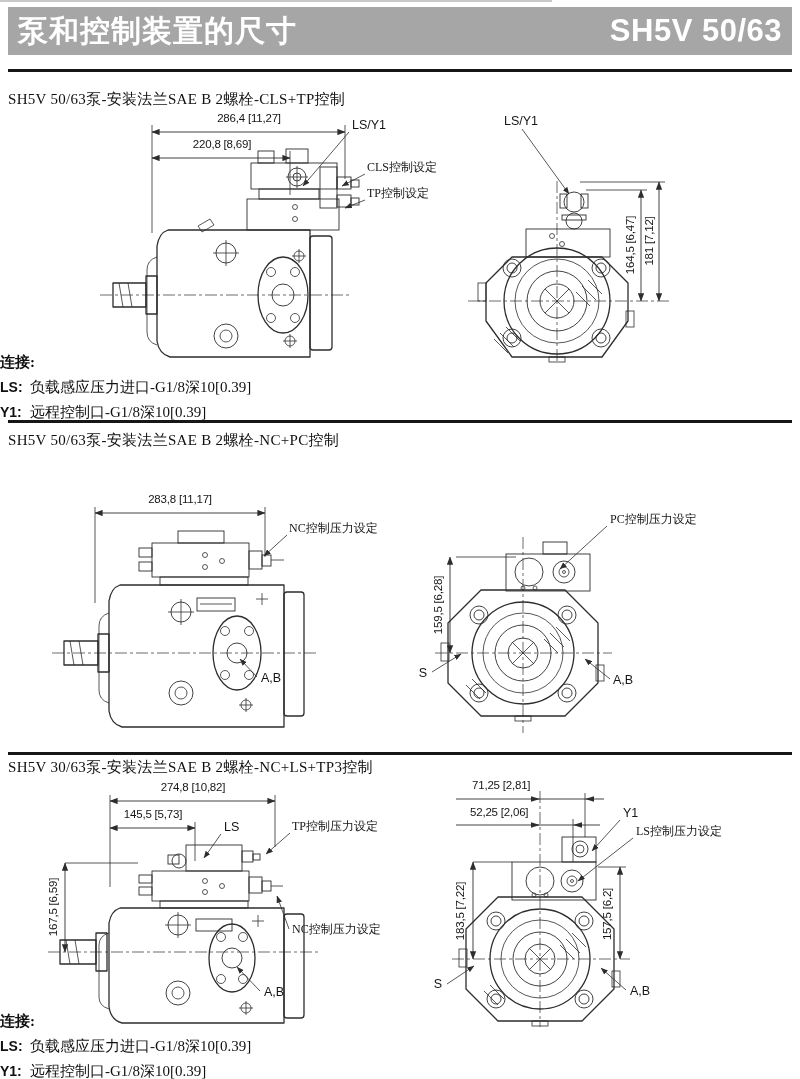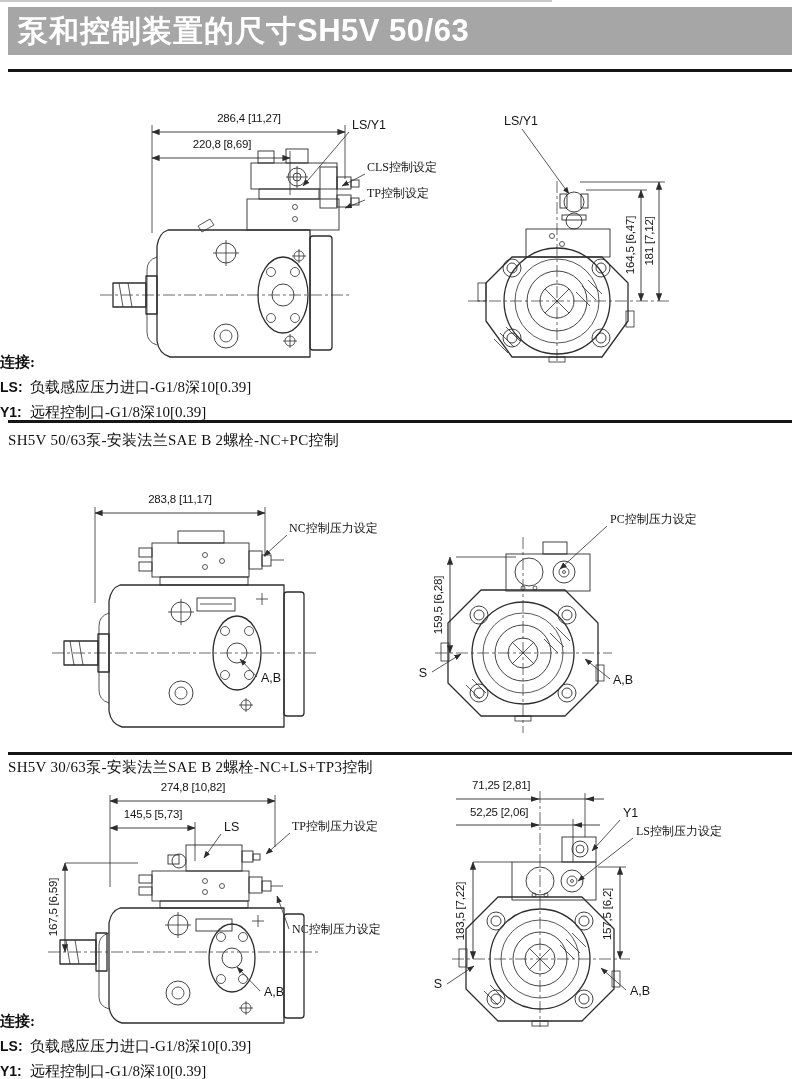--- a/index.html
+++ b/index.html
@@ -1,20 +1,20 @@
 <!DOCTYPE html>
 <html><head>
 <meta charset="utf-8">
 <style>
   html,body{margin:0;padding:0;background:#fff;}
   .page{position:relative;width:800px;height:1079px;background:#ffffff;overflow:hidden;
         font-family:"Liberation Sans",sans-serif;}
   .scan-line{position:absolute;top:0;left:0;width:552px;height:2px;background:#c9c9c9;}
   .band{position:absolute;top:7px;left:8px;width:784px;height:48px;background:#a6a6a6;
-        display:flex;align-items:center;justify-content:flex-start;padding:0 10px;box-sizing:border-box;}
+        display:flex;align-items:center;justify-content:space-between;padding:0 10px;box-sizing:border-box;}
   .band .ttl{color:#fff;font-weight:bold;font-size:30px;letter-spacing:1px;}
   .band .mdl{color:#fff;font-weight:bold;font-size:31px;letter-spacing:0.5px;}
   .rule{position:absolute;left:8px;width:784px;background:#161616;}
   .sec-title{position:absolute;left:8px;font:15px "Liberation Serif",serif;color:#101010;
              letter-spacing:0.3px;white-space:pre;}
   .notes{position:absolute;left:0;color:#101010;}
   .notes .hd{font:bold 15px "Liberation Serif",serif;margin-bottom:3px;}
   .note-line{font:15px "Liberation Serif",serif;margin-top:6px;}
   .note-key{font:bold 14px "Liberation Sans",sans-serif;display:inline-block;min-width:30px;}
   svg{position:absolute;left:0;}
@@ -33,20 +33,21 @@
 <div class="page">
 
   <div class="scan-line"></div>
 
   <div class="band">
     <span class="ttl">泵和控制装置的尺寸</span>
     <span class="mdl">SH5V 50/63</span>
   </div>
   <div class="rule" style="top:69px;height:3px;"></div>
 
+  <div class="sec-title" style="top:90px;">SH5V 50/63泵-安装法兰SAE B 2螺栓-CLS+TP控制</div>
 
   <svg style="top:105px;" width="800" height="258" viewBox="0 0 800 258">
     <defs>
       <marker id="a1" markerWidth="9" markerHeight="7" refX="8.5" refY="3.5" orient="auto-start-reverse">
         <path d="M0,0 L9,3.5 L0,7 Z" fill="#2d2d2d"></path>
       </marker>
     </defs>
 
     <g>
       <line class="t" x1="152" y1="20" x2="152" y2="128"></line>

